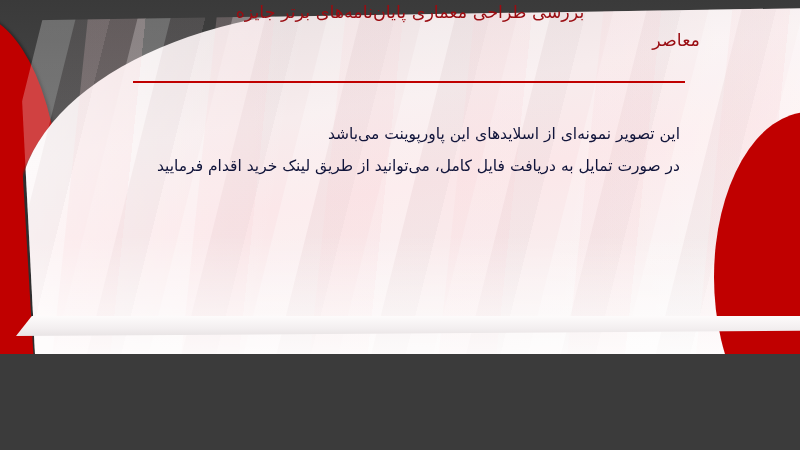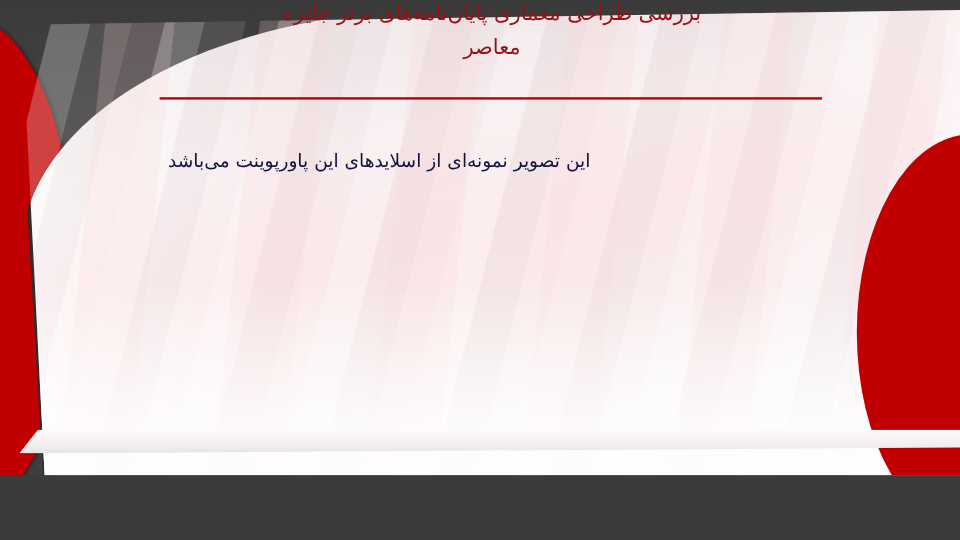--- a/index.html
+++ b/index.html
@@ -3,21 +3,21 @@
 <meta charset="utf-8">
 <style>
   html, body {
     margin: 0;
     padding: 0;
     background: #3b3b3b;
   }
   #slide {
     position: relative;
     width: 800px;
-    height: 396px;
+    height: 354px;
     overflow: hidden;
     background: #434343;
     font-family: "DejaVu Sans", "Liberation Sans", sans-serif;
   }
 
   
   .frame-bg {
     position: absolute;
     inset: 0;
     background: linear-gradient(180deg, #3a3a3a 0%, #4a4a4a 40%, #3f3f3f 100%);
@@ -126,40 +126,40 @@
     z-index: 6;
   }
   .title-line {
     color: #9a0d12;
     font-size: 17.5px;
     line-height: 28px;
     font-weight: 400;
     letter-spacing: 0px;
     white-space: nowrap;
   }
-  .title-line.l3 { position: relative; z-index: 2; }
+  .title-line.l3 { position: relative; z-index: 2; text-align: right; }
 
   .rule {
     position: absolute;
     left: 133px;
     top: 81px;
     width: 552px;
     height: 2px;
     background: #c00000;
     z-index: 1;
   }
 
   
   .body-wrap {
     position: absolute;
     left: 140px;
     right: 120px;
     top: 118px;
     direction: rtl;
-    text-align: left;
+    text-align: right;
     z-index: 6;
   }
   .body-line {
     color: #10143a;
     font-size: 15.5px;
     line-height: 32px;
     white-space: nowrap;
   }
 
   
@@ -197,15 +197,16 @@
 
   <div class="rule"></div>
 
   <div class="title-wrap">
     <div class="title-line l1">بررسی طراحی معماری پایان‌نامه‌های برتر جایزه</div>
     <div class="title-line l3">معاصر</div>
   </div>
 
   <div class="body-wrap">
     <div class="body-line">این تصویر نمونه‌ای از اسلایدهای این پاورپوینت می‌باشد</div>
+    <div class="body-line">در صورت تمایل به دریافت فایل کامل، می‌توانید از طریق لینک خرید اقدام فرمایید</div>
   </div>
 
 </div>
 
 </body></html>

